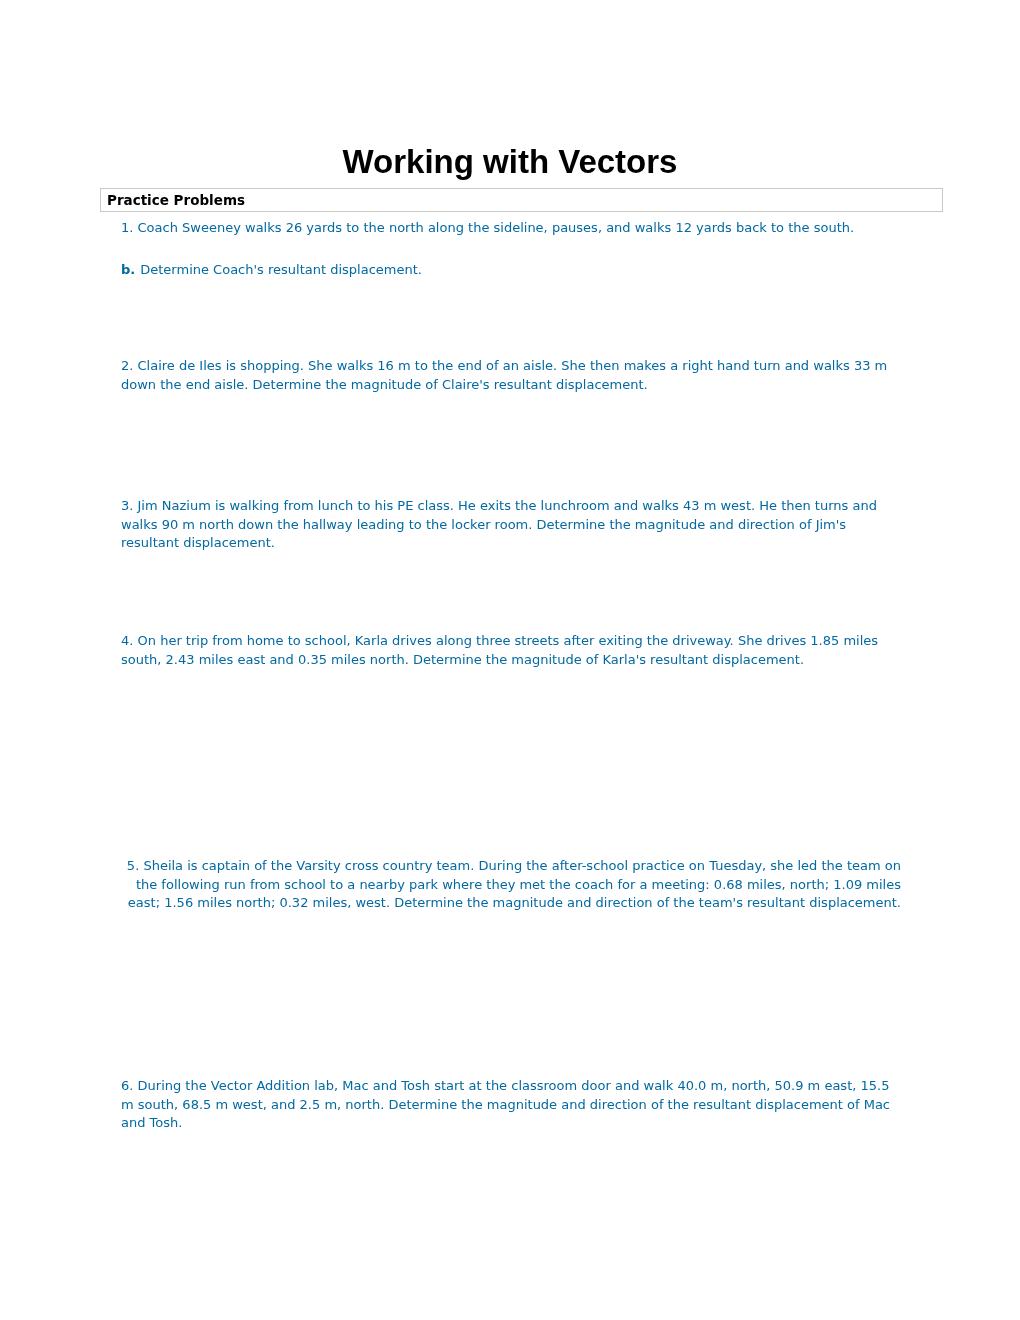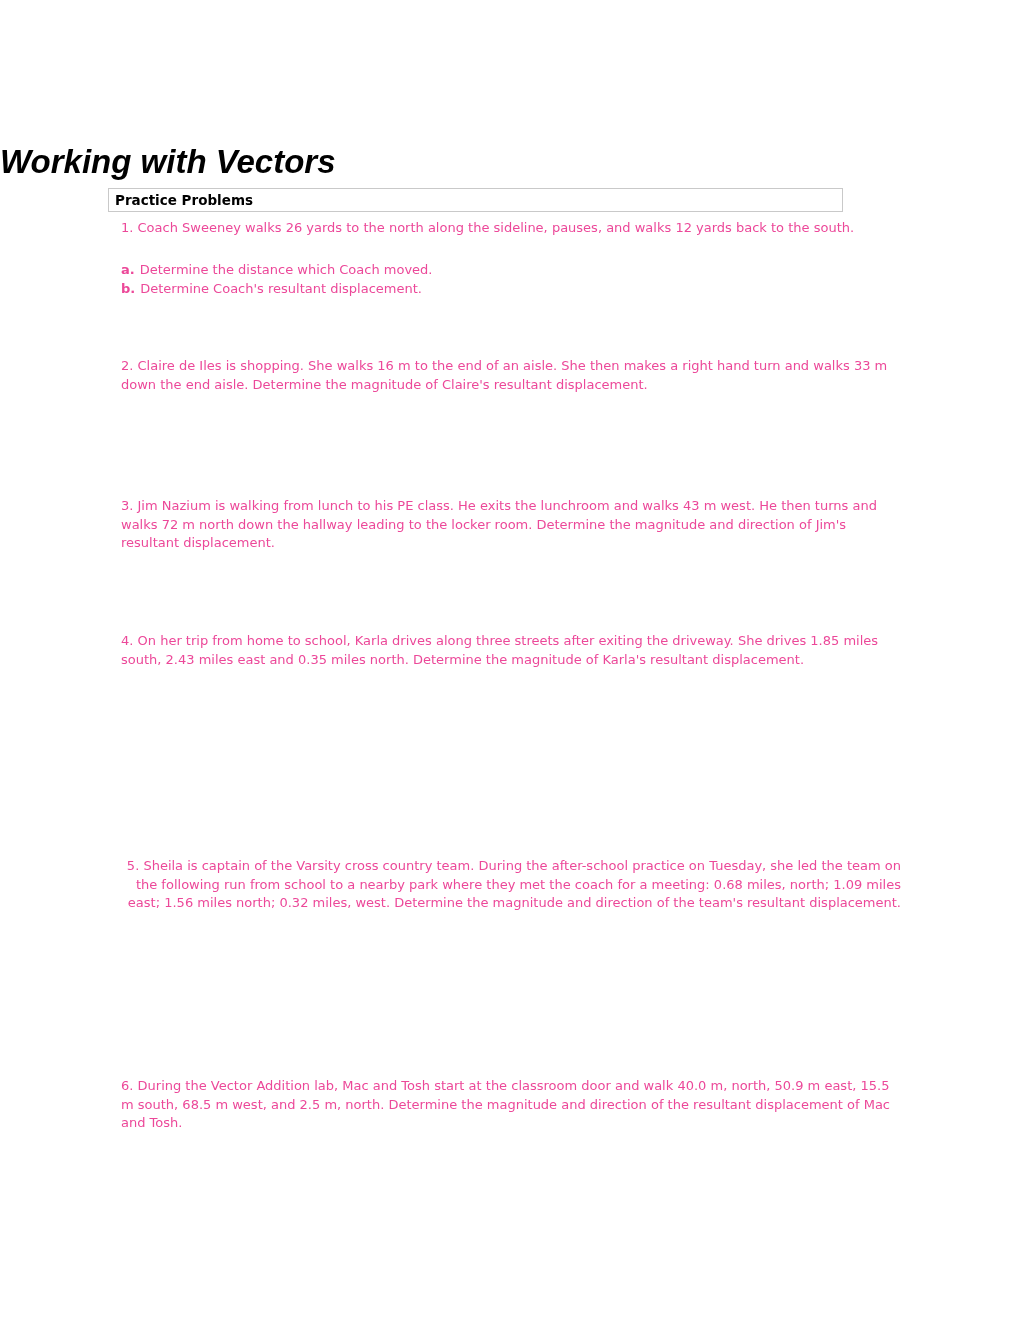--- a/index.html
+++ b/index.html
@@ -13,53 +13,53 @@
     position: relative;
     font-family: "DejaVu Sans", "Liberation Sans", sans-serif;
     color: #000000;
     overflow: hidden;
   }
   .doc-title {
     position: absolute;
     top: 121px;
     left: 0;
     width: 1020px;
+    text-align: center;
     font-family: "Liberation Sans", "DejaVu Sans", sans-serif;
     font-size: 33px;
     font-weight: 700;
     letter-spacing: 0px;
     color: #000000;
-    font-style: italic;
   }
   .section-header-box {
     position: absolute;
     top: 188px;
-    left: 108px;
-    width: 735px;
+    left: 100px;
+    width: 843px;
     height: 24px;
     border: 1px solid #c9c9c9;
     box-sizing: border-box;
     background: #ffffff;
     display: flex;
     align-items: center;
   }
   .section-header-text {
     font-size: 13.5px;
     font-weight: 700;
     padding-left: 6px;
     white-space: nowrap;
   }
   .para {
     position: absolute;
     left: 121px;
     width: 780px;
     font-size: 13px;
     line-height: 18.5px;
     text-align: left;
-    color: #ec4899;
+    color: #0369a1;
   }
   #problem-1 { top: 219px; }
   #problem-1-parts { top: 261px; }
   #problem-2 { top: 357px; }
   #problem-3 { top: 497px; }
   #problem-4 { top: 632px; }
   #problem-5 { top: 857px; text-align: right; }
   #problem-6 { top: 1077px; }
   .subpart-label {
     font-weight: 700;
@@ -73,28 +73,25 @@
 <h1 class="doc-title">Working with Vectors</h1>
 
 <div class="section-header-box">
   <span class="section-header-text">Practice Problems</span>
 </div>
 
 <div class="para" id="problem-1">1. Coach Sweeney walks 26 yards to the north along the sideline, pauses, and walks 12 yards back to the south.</div>
 
 <div class="para" id="problem-1-parts">
   <span class="subpart-line">
-    <span class="subpart-label">a.</span><span>Determine the distance which Coach moved.</span>
-  </span>
-  <span class="subpart-line">
     <span class="subpart-label">b.</span><span>Determine Coach's resultant displacement.</span>
   </span>
 </div>
 
 <div class="para" id="problem-2">2. Claire de Iles is shopping. She walks 16 m to the end of an aisle. She then makes a right hand turn and walks 33 m down the end aisle. Determine the magnitude of Claire's resultant displacement.</div>
 
-<div class="para" id="problem-3">3. Jim Nazium is walking from lunch to his PE class. He exits the lunchroom and walks 43 m west. He then turns and walks 72 m north down the hallway leading to the locker room. Determine the magnitude and direction of Jim's resultant displacement.</div>
+<div class="para" id="problem-3">3. Jim Nazium is walking from lunch to his PE class. He exits the lunchroom and walks 43 m west. He then turns and walks 90 m north down the hallway leading to the locker room. Determine the magnitude and direction of Jim's resultant displacement.</div>
 
 <div class="para" id="problem-4">4. On her trip from home to school, Karla drives along three streets after exiting the driveway. She drives 1.85 miles south, 2.43 miles east and 0.35 miles north. Determine the magnitude of Karla's resultant displacement.</div>
 
 <div class="para" id="problem-5">5. Sheila is captain of the Varsity cross country team. During the after-school practice on Tuesday, she led the team on the following run from school to a nearby park where they met the coach for a meeting: 0.68 miles, north; 1.09 miles east; 1.56 miles north; 0.32 miles, west. Determine the magnitude and direction of the team's resultant displacement.</div>
 
 <div class="para" id="problem-6">6. During the Vector Addition lab, Mac and Tosh start at the classroom door and walk 40.0 m, north, 50.9 m east, 15.5 m south, 68.5 m west, and 2.5 m, north. Determine the magnitude and direction of the resultant displacement of Mac and Tosh.</div>
 
 </body></html>

